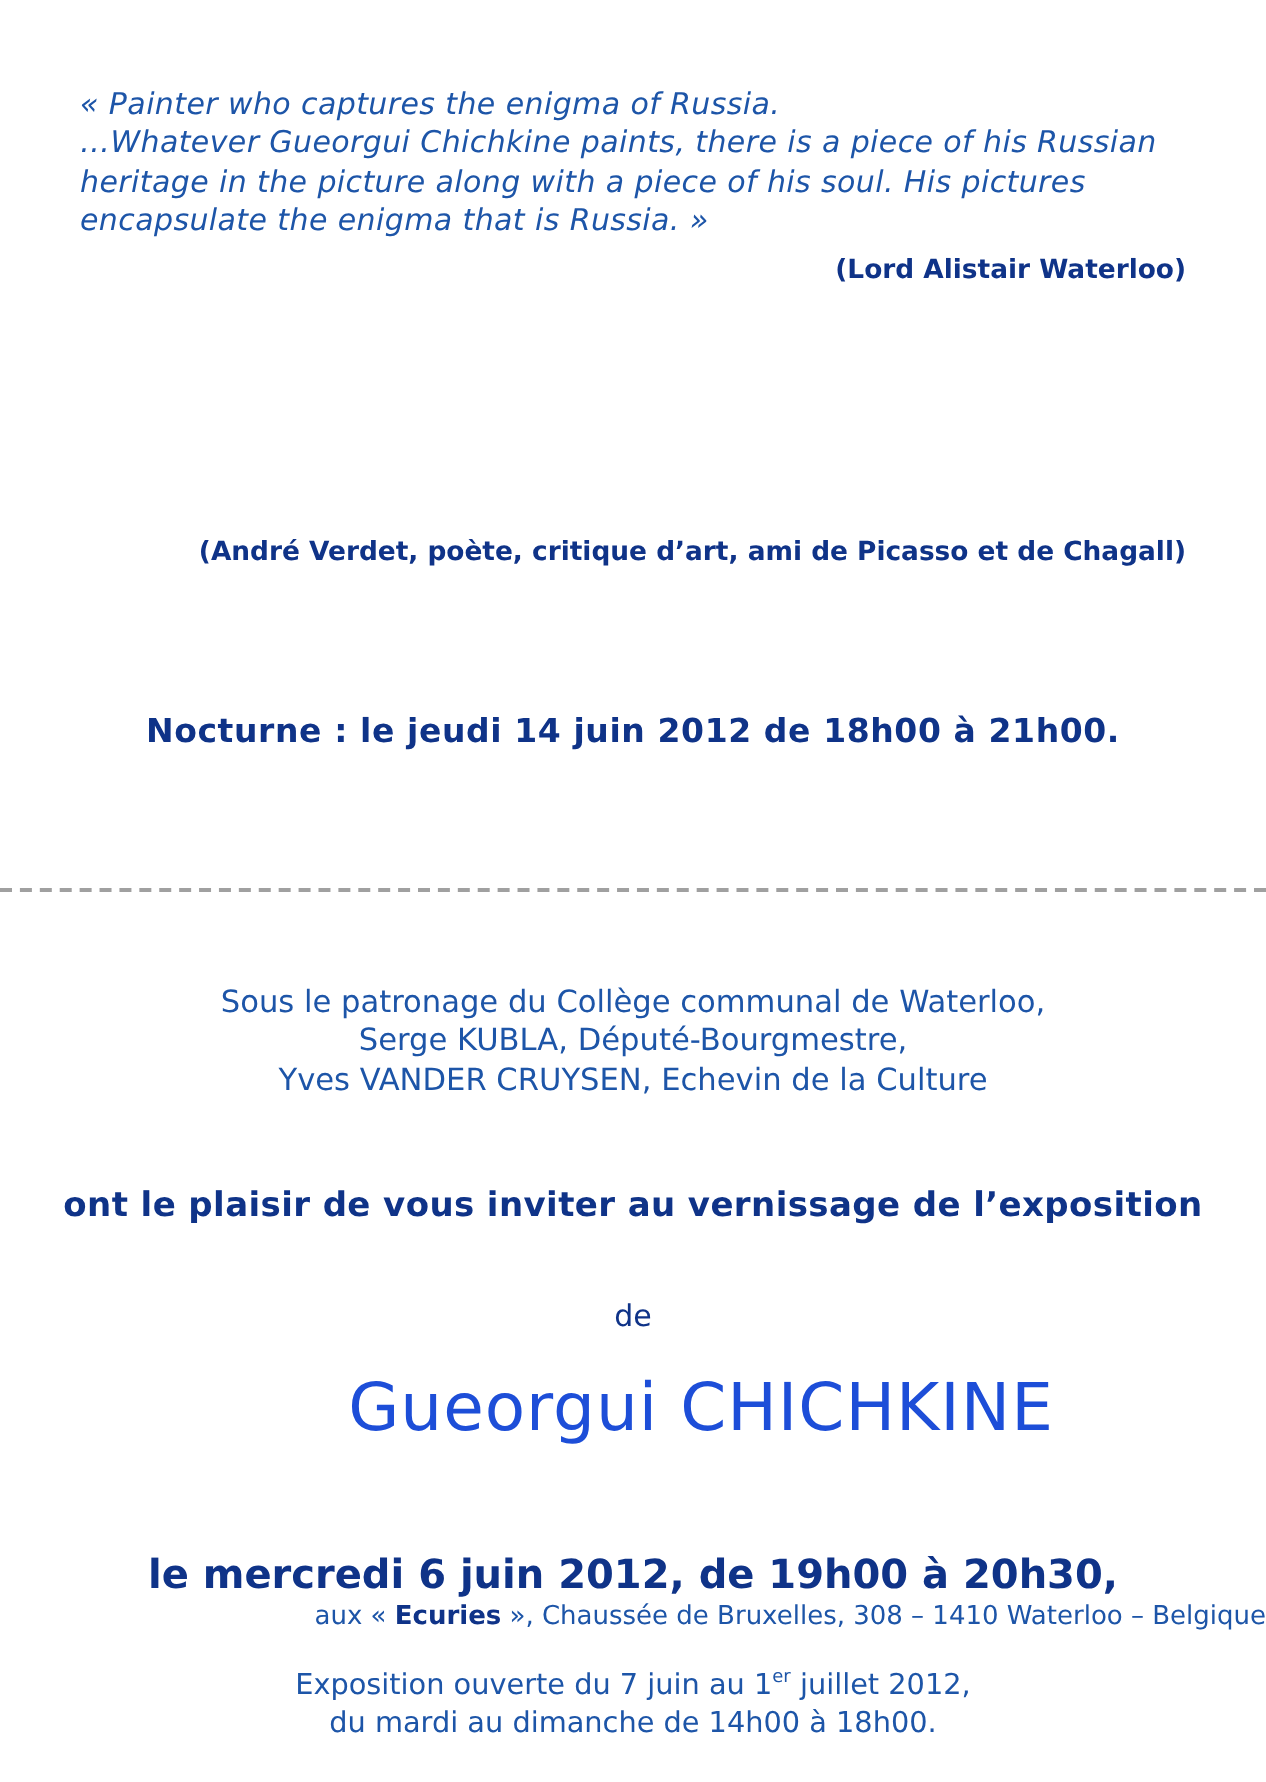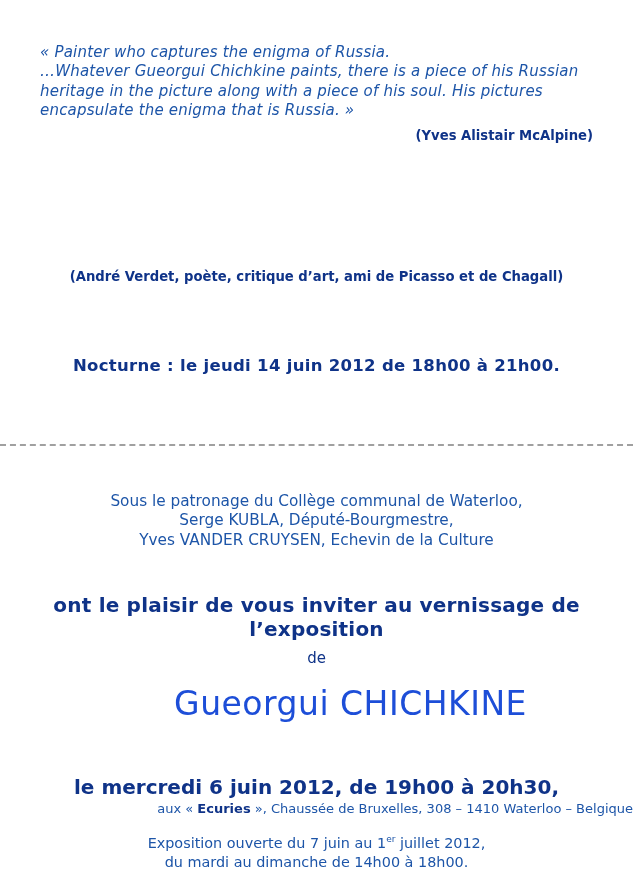--- a/index.html
+++ b/index.html
@@ -30,21 +30,21 @@
   .quote-2 { top: 184px; }
   .attribution {
     position: absolute;
     right: 40px;
     font-size: 13.2px;
     font-weight: bold;
     color: #0f3388;
     text-align: right;
   }
   .attribution-1 { top: 128px; }
-  .attribution-2 { top: 269px; left: 40px; text-align: center; }
+  .attribution-2 { top: 269px; left: 40px; }
   .nocturne {
     position: absolute;
     top: 356px;
     left: 0;
     width: 100%;
     text-align: center;
     font-size: 16.5px;
     font-weight: bold;
     color: #0f3388;
     letter-spacing: 0.3px;
@@ -68,21 +68,21 @@
     line-height: 19.4px;
     color: #1d55a8;
     white-space: pre-line;
   }
   .invitation {
     position: absolute;
     top: 593px;
     left: 0;
     width: 100%;
     text-align: center;
-    font-size: 20px;
+    font-size: 17px;
     font-weight: bold;
     color: #0f3388;
     letter-spacing: 0.2px;
   }
   .de-label {
     position: absolute;
     top: 649px;
     left: 0;
     width: 100%;
     text-align: center;
@@ -143,21 +143,21 @@
 </head>
 <body>
 
 <div class="page">
 
   <div class="quote quote-1">« Painter who captures the enigma of Russia.
 …Whatever Gueorgui Chichkine paints, there is a piece of his Russian
 heritage in the picture along with a piece of his soul. His pictures
 encapsulate the enigma that is Russia. »</div>
 
-  <div class="attribution attribution-1">(Yves Alistair McAlpine)</div>
+  <div class="attribution attribution-1">(Lord Alistair Waterloo)</div>
 
 
   <div class="attribution attribution-2">(André Verdet, poète, critique d’art, ami de Picasso et de Chagall)</div>
 
   <div class="nocturne">Nocturne : le jeudi 14 juin 2012 de 18h00 à 21h00.</div>
 
   <hr class="separator">
 
   <div class="patronage">Sous le patronage du Collège communal de Waterloo,
 Serge KUBLA, Député-Bourgmestre,

